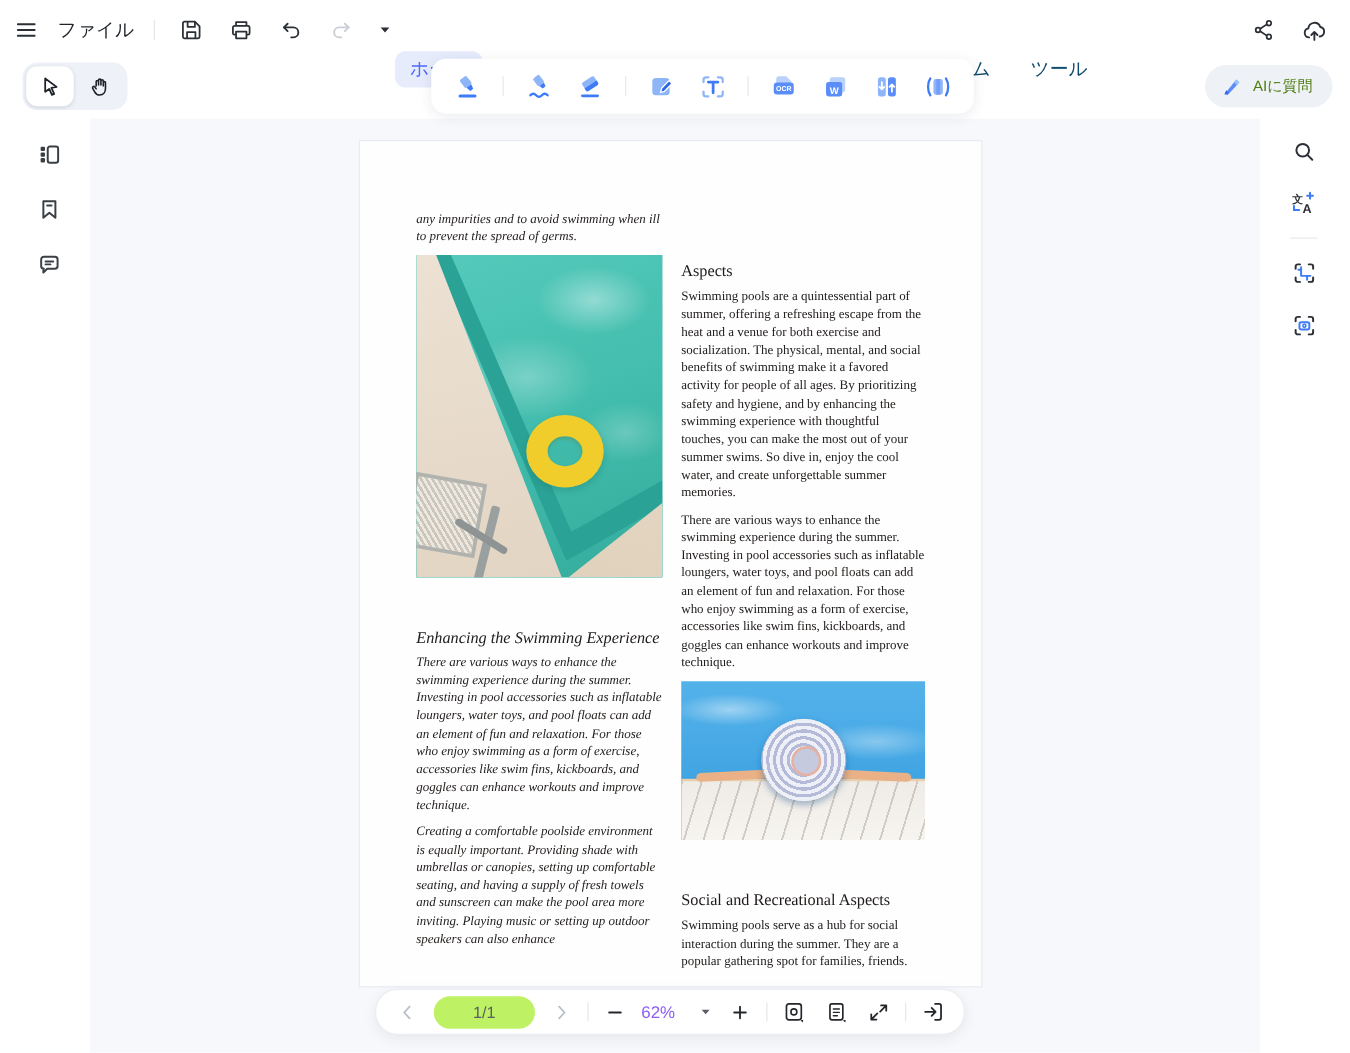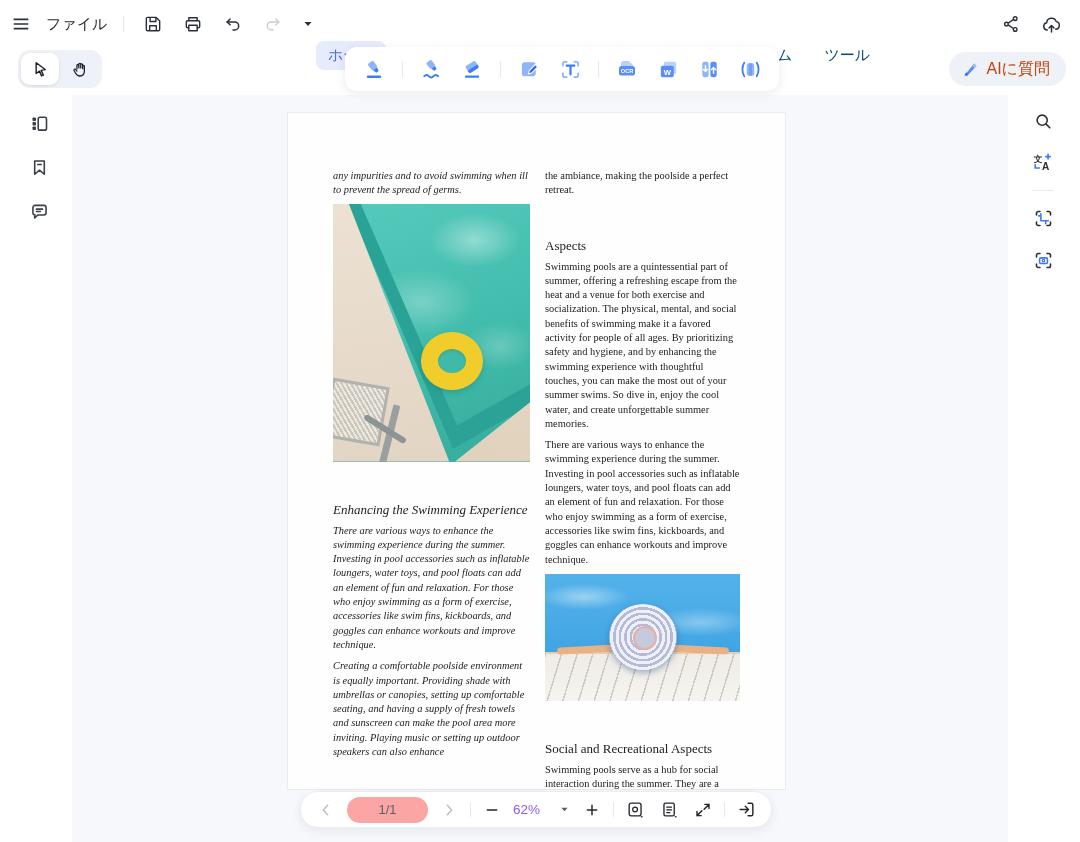--- a/index.html
+++ b/index.html
@@ -29,21 +29,21 @@
   .center-toolbar { position:absolute; left:345px; top:47px; height:44px; background:#ffffff;
                     border-radius:12px; box-shadow:0 2px 10px rgba(40,50,80,.10);
                     display:flex; align-items:center; padding:0 16px; gap:15px; }
   .tool { width:26px; height:26px; display:flex; align-items:center; justify-content:center;
           cursor:pointer; border-radius:6px; }
   .tool-sep { width:1px; height:16px; background:#e7e9ee; }
 
   .ai-btn { position:absolute; right:14px; top:52px; height:34px; background:#eef1f6;
             border-radius:17px; display:flex; align-items:center; gap:7px; padding:0 16px 0 12px;
             cursor:pointer; }
-  .ai-btn span { font-size:16px; color:#c2410c; }
+  .ai-btn span { font-size:12px; color:#4d7c0f; }
 
   
   .left-rail { position:absolute; left:24px; top:108px; display:flex; flex-direction:column; gap:14px; }
   .right-rail { position:absolute; right:22px; top:106px; display:flex; flex-direction:column;
                 align-items:center; gap:12px; }
   .rail-btn { width:30px; height:30px; display:flex; align-items:center; justify-content:center;
               border-radius:7px; cursor:pointer; }
   .hdiv { width:22px; height:1px; background:#e8eaee; }
 
   
@@ -99,21 +99,21 @@
       box-shadow:0 3px 6px rgba(0,60,120,.35); }
   .hat::after { content:""; position:absolute; left:24px; top:22px; width:20px; height:20px;
       border-radius:50%; background:#c6cade; border:2px solid #e8b0a0; }
 
   
   .bottombar { position:absolute; left:300px; top:791px; width:472px; height:37px; background:#fff;
       border:1px solid #ecedf1; border-radius:18px; box-shadow:0 3px 10px rgba(40,50,80,.08);
       display:flex; align-items:center; padding:0 12px; gap:8px; }
   .bb-btn { display:flex; align-items:center; justify-content:center; width:26px; height:26px;
       border-radius:6px; cursor:pointer; flex:none; }
-  .page-pill { width:92px; height:26px; background:#fca5a5; border-radius:13px; display:flex;
+  .page-pill { width:92px; height:26px; background:#bef264; border-radius:13px; display:flex;
       align-items:center; justify-content:center; font-size:13px; color:#5a5f66; cursor:text; }
   .zoom-label { font-size:13.5px; color:#8b5cf6; min-width:36px; }
   .bb-sep { width:1px; height:15px; background:#e6e8ec; flex:none; }
 </style>
 </head>
 <body>
 
 <div class="canvas"></div>
 
 <div class="page">
@@ -127,21 +127,20 @@
       <div class="chair-leg"></div>
       <div class="chair-arm"></div>
       <div class="pool-ring"></div>
     </div>
     <div class="doc-h">Enhancing the Swimming Experience</div>
     <div class="doc-p">There are various ways to enhance the swimming experience during the summer. Investing in pool accessories such as inflatable loungers, water toys, and pool floats can add an element of fun and relaxation. For those who enjoy swimming as a form of exercise, accessories like swim fins, kickboards, and goggles can enhance workouts and improve technique.</div>
     <div class="doc-p">Creating a comfortable poolside environment is equally important. Providing shade with umbrellas or canopies, setting up comfortable seating, and having a supply of fresh towels and sunscreen can make the pool area more inviting. Playing music or setting up outdoor speakers can also enhance</div>
   </div>
 
   <div class="col col-right">
-    <div class="doc-p" style="margin-bottom:12px;">the ambiance, making the poolside a perfect retreat.</div>
     <div class="doc-h">Aspects</div>
     <div class="doc-p">Swimming pools are a quintessential part of summer, offering a refreshing escape from the heat and a venue for both exercise and socialization. The physical, mental, and social benefits of swimming make it a favored activity for people of all ages. By prioritizing safety and hygiene, and by enhancing the swimming experience with thoughtful touches, you can make the most out of your summer swims. So dive in, enjoy the cool water, and create unforgettable summer memories.</div>
     <div class="doc-p">There are various ways to enhance the swimming experience during the summer. Investing in pool accessories such as inflatable loungers, water toys, and pool floats can add an element of fun and relaxation. For those who enjoy swimming as a form of exercise, accessories like swim fins, kickboards, and goggles can enhance workouts and improve technique.</div>
     <div class="img-swim">
       <div class="swim-coping"></div>
       <div class="swim-deck"></div>
       <div class="arm arm-l"></div>
       <div class="arm arm-r"></div>
       <div class="hat"></div>
     </div>

